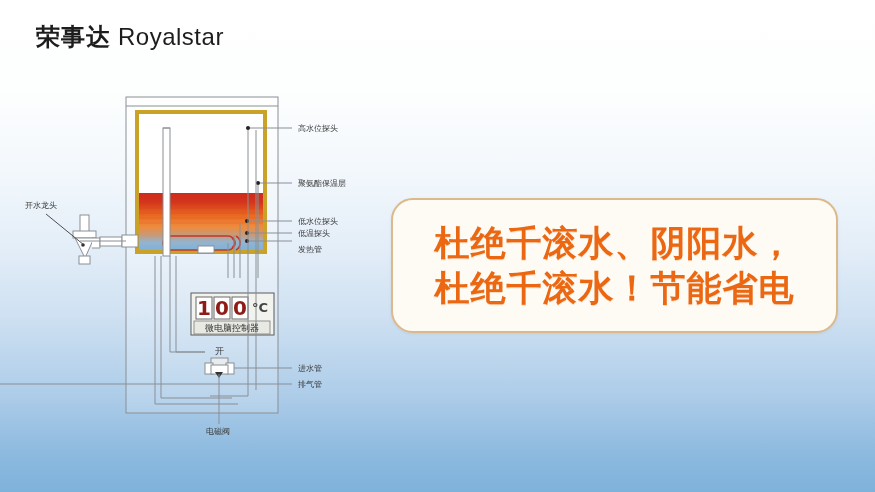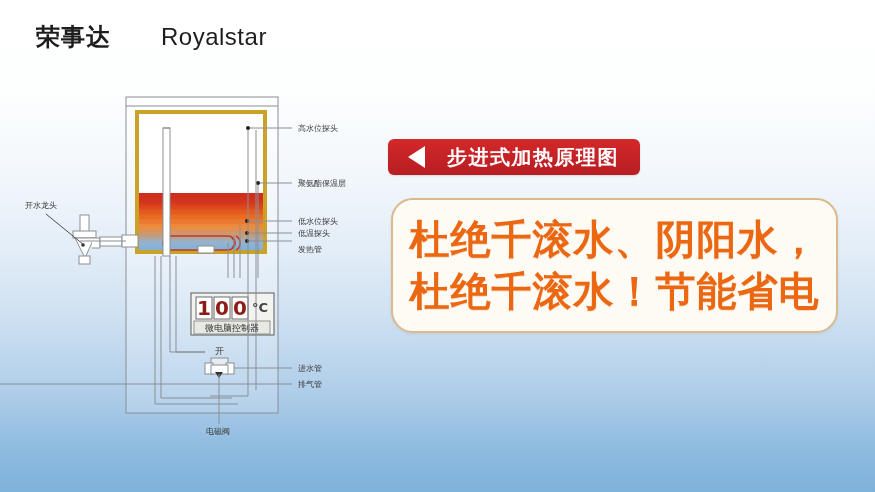--- a/index.html
+++ b/index.html
@@ -32,21 +32,20 @@
   }
   #logo .cn {
     font-size: 24px; font-weight: 700; color: #1d1d1d;
     letter-spacing: 1px;
     font-family: "DejaVu Sans", sans-serif;
   }
   #logo .en {
     font-size: 24px; font-weight: 400; color: #1d1d1d;
     letter-spacing: .5px;
     font-family: "Liberation Sans", sans-serif;
-    margin-left: 43px;
   }
 
   
   #diagram { position: absolute; left: 0; top: 0; width: 390px; height: 492px; }
   #diagram svg { display:block; }
 
   
   #banner {
     position: absolute; left: 388px; top: 139px;
     width: 252px; height: 36px;
@@ -74,21 +73,21 @@
     width: 447px; height: 135px;
     background: #fdfbf4;
     border: 2px solid #dcb98c;
     border-radius: 22px;
     display: flex; flex-direction: column;
     align-items: center; justify-content: center;
     box-shadow: 0 1px 3px rgba(120,90,40,.10);
   }
   #callout .line {
     color: #eb6712;
-    font-size: 40px;
+    font-size: 35px;
     font-weight: 700;
     letter-spacing: 1px;
     line-height: 1.28;
     white-space: nowrap;
     font-family: "DejaVu Sans", sans-serif;
     text-shadow: 0 1px 0 rgba(235,103,18,.20);
   }
 </style>
 </head>
 <body>
@@ -232,23 +231,19 @@
       <g font-family="DejaVu Sans, sans-serif" font-weight="700" fill="#8e1b15">
         <text x="204" y="315" font-size="20" text-anchor="middle">1</text>
         <text x="222" y="315" font-size="20" text-anchor="middle">0</text>
         <text x="240" y="315" font-size="20" text-anchor="middle">0</text>
       </g>
       <text x="252" y="312" font-family="DejaVu Sans, sans-serif" font-size="13" font-weight="700" fill="#444">°C</text>
       <text x="232" y="331" font-family="DejaVu Sans, sans-serif" font-size="9" fill="#2f2f2f" text-anchor="middle">微电脑控制器</text>
     </svg>
   </div>
 
-  <div id="banner">
-    <span class="tri"></span>
-    <span class="btext">步进式加热原理图</span>
-  </div>
 
   <div id="callout">
     <div class="line">杜绝千滚水、阴阳水，</div>
     <div class="line">杜绝千滚水！节能省电</div>
   </div>
 
 </div>
 
 </body></html>

